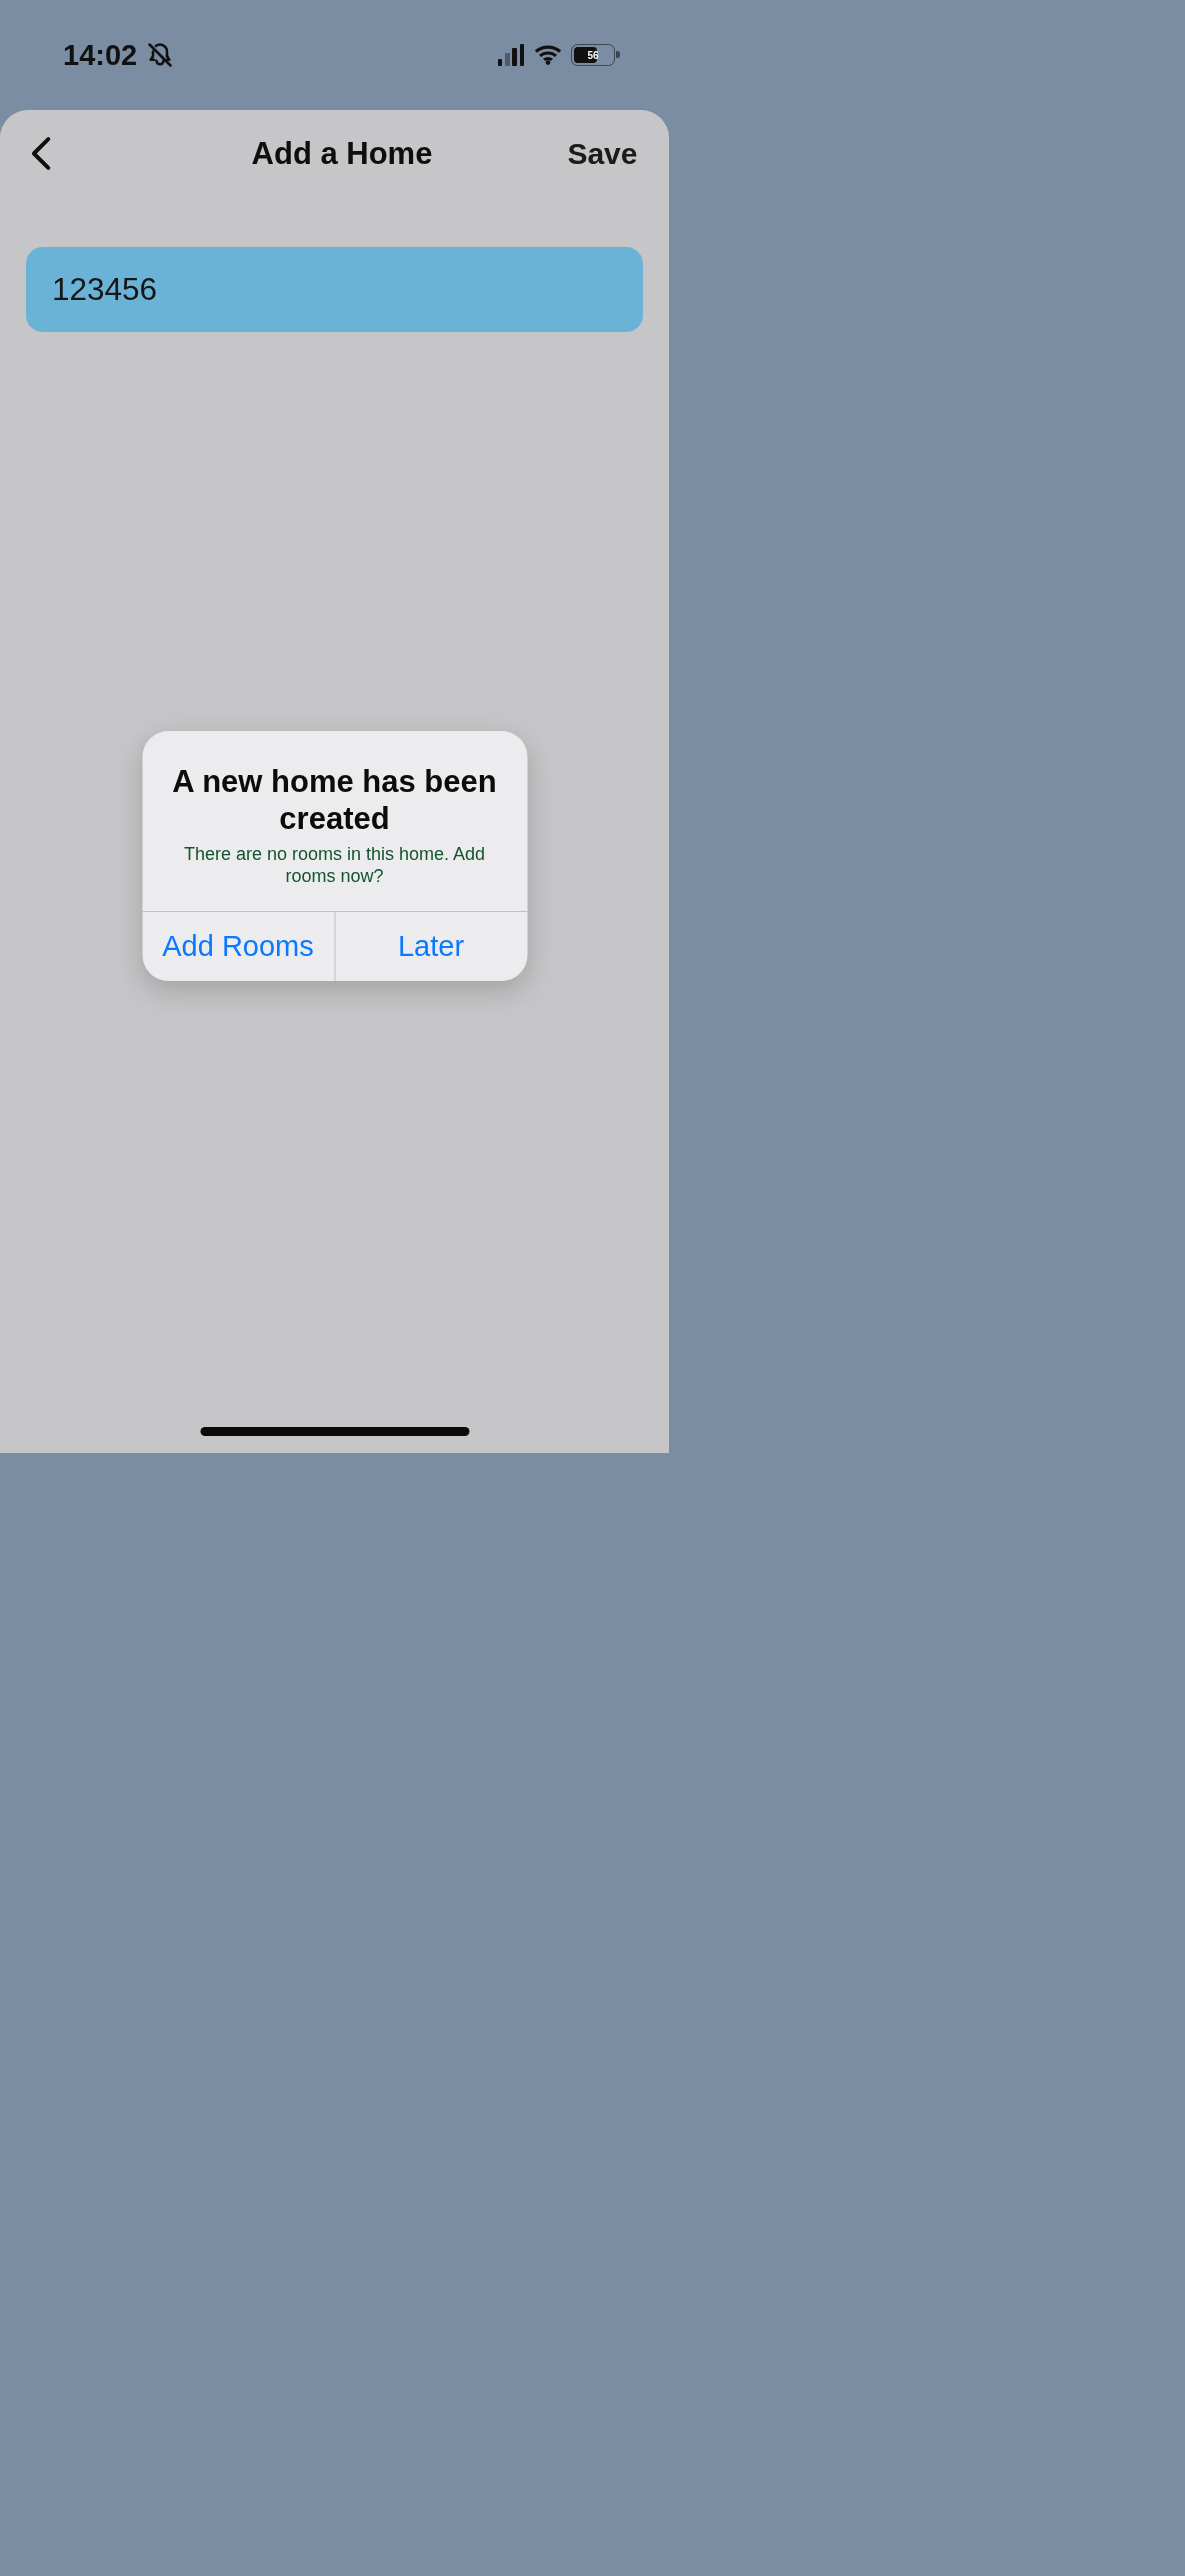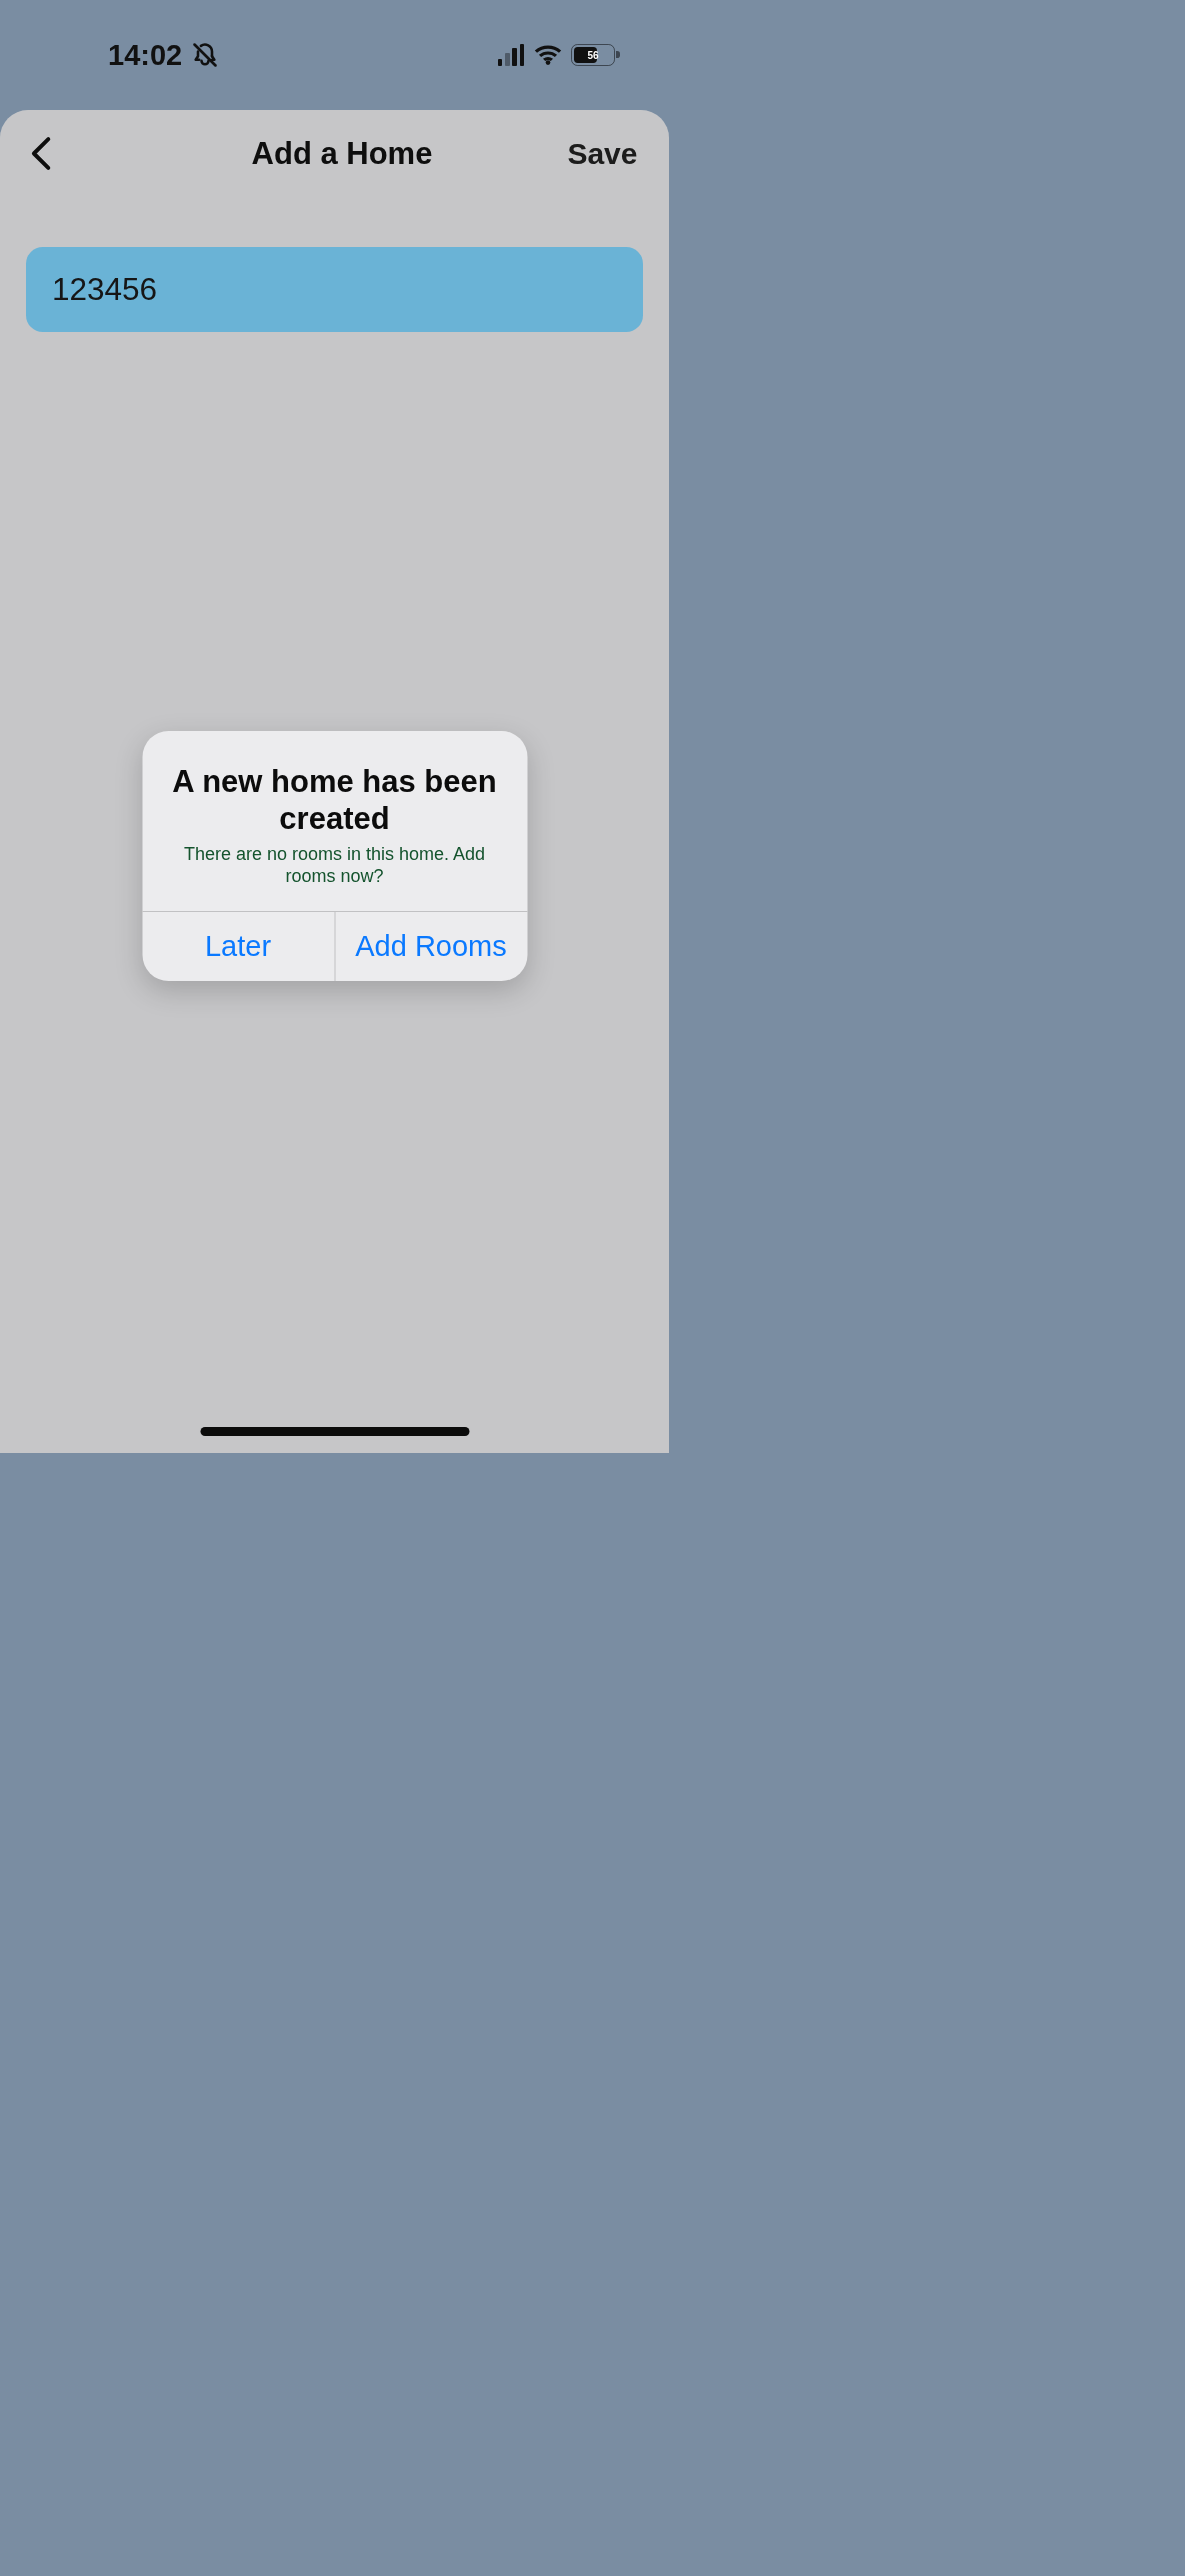--- a/index.html
+++ b/index.html
@@ -15,21 +15,21 @@
     }
 
     
     .status-bar {
       position: absolute;
       top: 0; left: 0; right: 0;
       height: 110px;
       display: flex;
       align-items: center;
       justify-content: space-between;
-      padding: 0 54px 0 108px;
+      padding: 0 54px 0 63px;
       font-size: 28px;
       font-weight: 600;
       color: #111;
     }
     .status-left {
       display: flex;
       align-items: center;
       gap: 9.3px;
       font-size: 29px;
       font-weight: 700;
@@ -277,20 +277,20 @@
   </div>
 
   <div class="dimmer"></div>
 
   <div class="alert">
     <div class="alert-body">
       <div class="alert-title">A new home has been created</div>
       <div class="alert-message">There are no rooms in this home. Add rooms now?</div>
     </div>
     <div class="alert-actions">
+      <div class="alert-action">Add Rooms</div>
       <div class="alert-action">Later</div>
-      <div class="alert-action">Add Rooms</div>
     </div>
   </div>
 
   <div class="home-indicator"></div>
 </div>
 
 
 </body></html>

